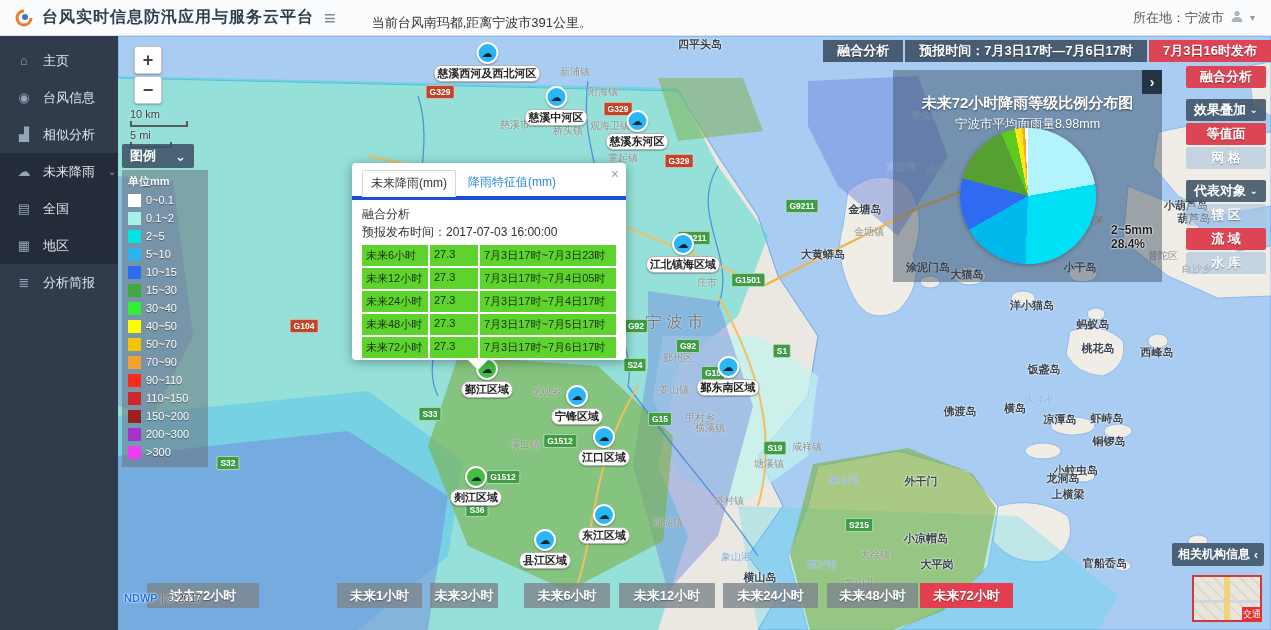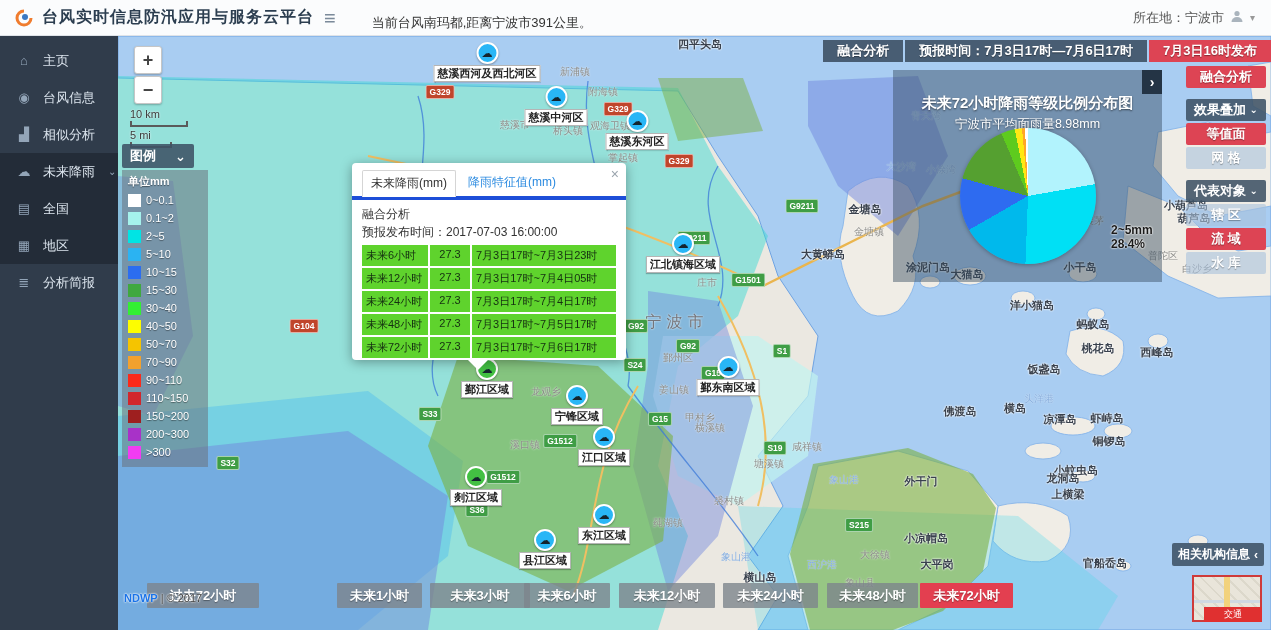--- a/index.html
+++ b/index.html
@@ -31,21 +31,21 @@
   .map-label.town{font-size:10px;color:#8b8b88;text-shadow:0 0 2px #fff}
   .map-label.water{font-size:10px;color:#82abdd;text-shadow:0 0 1px #fff}
   .map-label.city{font-size:16px;color:#74747a;letter-spacing:5px;text-shadow:0 0 2px #fff}
   .badge{position:absolute;transform:translate(-50%,-50%);background:var(--c,#3f9d45);color:#fff;
     font-size:8.5px;font-weight:bold;padding:1px 3px;border-radius:2px;line-height:1.2;
     border:1px solid rgba(255,255,255,.55);z-index:2;white-space:nowrap}
   .marker{position:absolute;transform:translate(-50%,-40%);display:flex;flex-direction:column;align-items:center;z-index:3;cursor:pointer}
   .marker-circle{width:22px;height:22px;border-radius:50%;background:var(--c,#29b6f6);border:2px solid #fff;
     box-shadow:0 1px 2px rgba(0,0,0,.35);display:flex;align-items:center;justify-content:center;
     color:#14242e;font-size:11px;line-height:1}
-  .marker-label{margin-top:1px;background:#fff;border:1px solid #b5b5b5;border-radius:0;padding:0 3px;
+  .marker-label{margin-top:1px;background:#fff;border:1px solid #b5b5b5;border-radius:8px;padding:0 3px;
     font-size:11px;font-weight:bold;color:#222;white-space:nowrap;box-shadow:0 1px 1px rgba(0,0,0,.25)}
   
   .zoom-btn{position:absolute;left:16px;width:28px;height:28px;background:#fff;border:1px solid #c6c6c6;border-radius:3px;
     font-size:18px;font-weight:bold;color:#444;display:flex;align-items:center;justify-content:center;
     box-shadow:0 1px 2px rgba(0,0,0,.25);cursor:pointer;z-index:6}
   .zoom-in{top:10px}.zoom-out{top:40px}
   .scale{position:absolute;left:12px;top:72px;color:#3c3c3c;font-size:11px;text-shadow:0 0 2px #fff;z-index:6}
   .scale-bar{border:2px solid #5a5a5a;border-top:none;height:6px;margin:1px 0 2px}
   .scale-km .scale-bar{width:58px}.scale-mi .scale-bar{width:42px}
   
@@ -64,21 +64,21 @@
   .popup{position:absolute;left:234px;top:127px;width:274px;background:#fff;border-radius:4px;
     box-shadow:0 2px 12px rgba(0,0,0,.35);z-index:10;font-size:12px}
   .popup-close{position:absolute;right:7px;top:4px;color:#9aa4ad;font-size:14px;cursor:pointer;line-height:1}
   .popup-tabs{display:flex;border-bottom:4px solid #1d4ed8;padding:7px 10px 0;gap:4px}
   .popup-tab{padding:4px 8px;color:#2a8ae0;cursor:pointer;white-space:nowrap}
   .popup-tab.active{border:1px solid #d5d5d5;border-bottom:1px solid #fff;margin-bottom:-1px;color:#333;border-radius:2px 2px 0 0}
   .popup-info{padding:5px 10px 4px;color:#333;line-height:1.5}
   .popup-table{padding:0 10px}
   .popup-row{display:flex;margin-bottom:2px;gap:2px}
   .popup-row span{background:#5fd32d;padding:3px 4px;color:#153011;font-size:11px;white-space:nowrap}
-  .pc1{width:66px}.pc2{width:40px;text-align:center}.pc3{flex:1}
+  .pc1{width:66px}.pc2{width:48px;}.pc3{flex:1}
   .popup-links{display:flex;justify-content:space-between;padding:6px 10px 9px;color:#2a8ae0}
   .popup-link{cursor:pointer}
   .popup-tail{position:absolute;left:116px;bottom:-10px;width:0;height:0;
     border:10px solid transparent;border-top:10px solid #fff;border-bottom:none}
   
   .pie-panel{position:absolute;left:775px;top:34px;width:269px;height:212px;background:rgba(52,73,94,.45);
     z-index:5;color:#fff;text-align:center}
   .pie-title{font-size:15px;font-weight:bold;margin-top:24px;text-shadow:0 1px 2px rgba(0,0,0,.55)}
   .pie-sub{font-size:12.5px;margin-top:3px;text-shadow:0 1px 2px rgba(0,0,0,.55)}
   .pie{position:absolute;left:67px;top:58px;width:136px;height:136px;border-radius:50%;box-shadow:0 1px 4px rgba(0,0,0,.3)}
@@ -96,21 +96,21 @@
   .rp-gap{height:9px}
   .rp-caret{font-size:10px}
   .related{position:absolute;left:1054px;top:507px;width:92px;height:23px;background:rgba(62,82,101,.88);color:#fff;
     font-size:12px;font-weight:bold;display:flex;align-items:center;justify-content:center;gap:4px;
     border-radius:2px;cursor:pointer;z-index:6}
   .minimap{position:absolute;left:1074px;top:539px;width:70px;height:47px;border:2px solid #cf3a3a;z-index:6;cursor:pointer;
     background:
       linear-gradient(90deg,transparent 46%,#f2d27c 46% 54%,transparent 54%),
       linear-gradient(0deg,transparent 40%,#cfd8e2 40% 46%,transparent 46%),
       repeating-linear-gradient(45deg,#e9e5da 0 7px,#dcd8cb 7px 9px)}
-  .minimap-tag{position:absolute;right:-2px;bottom:-2px;background:#e03030;color:#fff;font-size:9px;padding:1px 20px}
+  .minimap-tag{position:absolute;right:-2px;bottom:-2px;background:#e03030;color:#fff;font-size:9px;padding:1px 1px}
   
   .tbtn{position:absolute;top:547px;height:25px;line-height:25px;text-align:center;background:rgba(125,132,140,.8);
     color:#fff;font-size:13px;font-weight:bold;cursor:pointer;z-index:6;border-radius:1px;text-shadow:0 1px 1px rgba(0,0,0,.35)}
   .tbtn.active{background:#e33f50}
   
   .attr{position:absolute;left:6px;top:556px;font-size:11px;z-index:6;text-shadow:0 0 2px #fff,0 0 2px #fff}
   .attr-brand{color:#1a73e8;cursor:pointer;font-weight:bold}
   .attr-rest{color:#444}
 </style>
 </head>
@@ -659,21 +659,21 @@
   <div class="minimap">
     <span class="minimap-tag">交通</span>
   </div>
 
   <div>
 
       <div class="tbtn" style="left: 29px; width: 112px;">过去72小时</div>
 
       <div class="tbtn" style="left: 219px; width: 85px;">未来1小时</div>
 
-      <div class="tbtn" style="left: 312px; width: 100px;">未来3小时</div>
+      <div class="tbtn" style="left: 312px; width: 68px;">未来3小时</div>
 
       <div class="tbtn" style="left: 406px; width: 86px;">未来6小时</div>
 
       <div class="tbtn" style="left: 501px; width: 96px;">未来12小时</div>
 
       <div class="tbtn" style="left: 605px; width: 95px;">未来24小时</div>
 
       <div class="tbtn" style="left: 709px; width: 91px;">未来48小时</div>
 
       <div class="tbtn active" style="left: 802px; width: 93px;">未来72小时</div>

